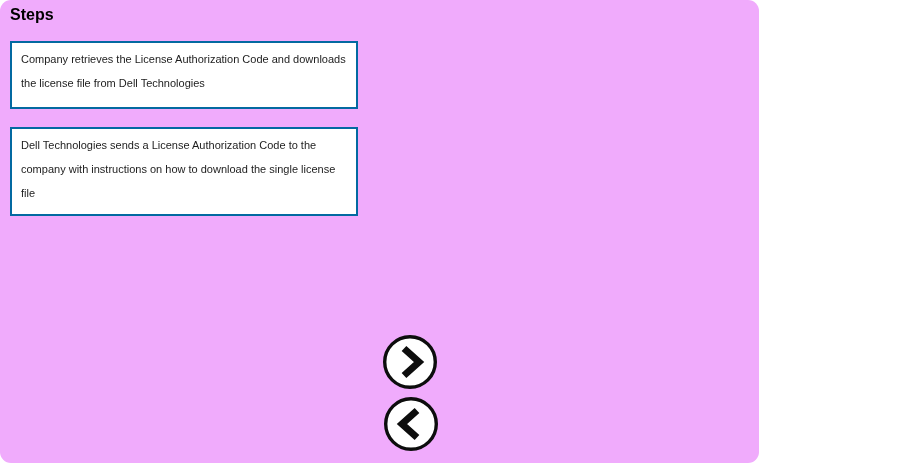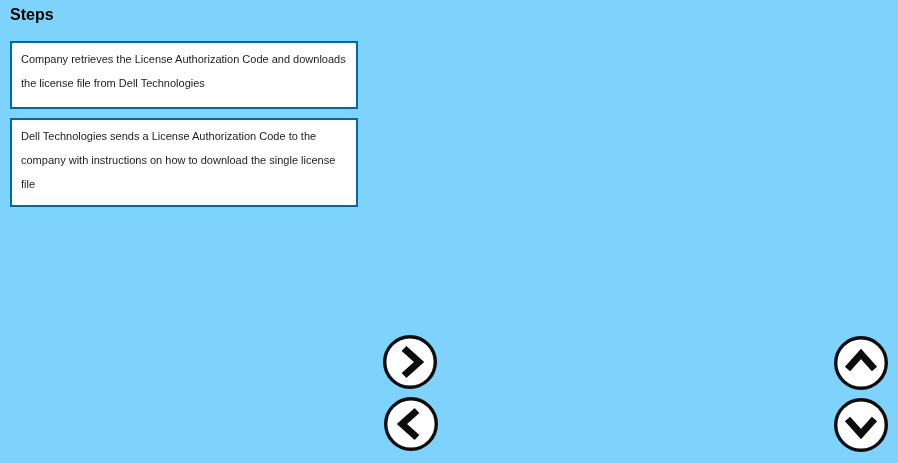--- a/index.html
+++ b/index.html
@@ -1,21 +1,22 @@
 <!DOCTYPE html>
 <html><head>
 <meta charset="utf-8">
 <style>
   html,body{margin:0;padding:0;background:#ffffff;}
   .screen{
     position:relative;
-    width:898px;height:463px;
-    background:#7dd3fc;
+    width:759px;height:463px;
+    background:#f0abfc;
     font-family:"Liberation Sans", sans-serif;
     overflow:hidden;
+    border-radius:11px;
   }
   .heading{
     position:absolute;
     font-size:16px;
     font-weight:700;
     color:#000000;
     line-height:18px;
     white-space:nowrap;
   }
   .steps-heading{left:10px;top:6px;}
@@ -27,21 +28,21 @@
     box-sizing:border-box;
     border:2px solid #0369a1;
     background:#ffffff;
     padding:4px 10px 3px 9px;
     font-size:11px;
     line-height:24px;
     color:#1c1c1c;
     overflow:hidden;
   }
   .box-1{top:41px;height:68px;}
-  .box-2{top:118px;height:89px;}
+  .box-2{top:127px;height:89px;}
   .box-3{top:234px;height:67px;}
   .box-4{top:319px;height:48px;}
   .box-5{top:388px;height:64px;}
   .circle-btn{
     position:absolute;
     width:58px;height:58px;
     padding:0;margin:0;
     border:none;background:transparent;
     cursor:pointer;
   }

